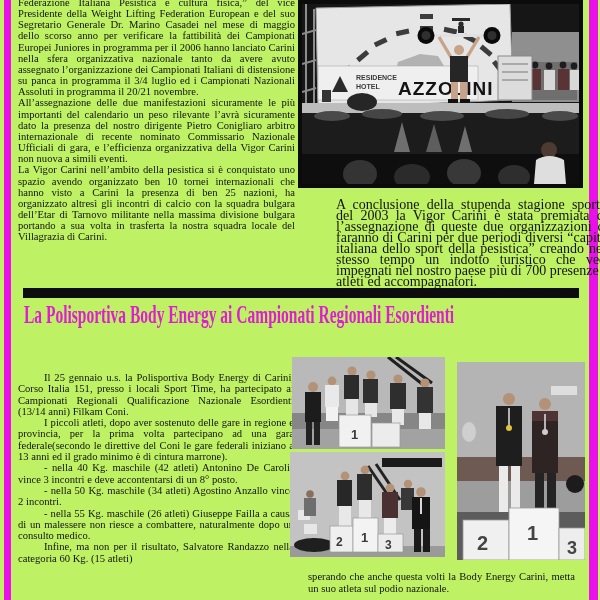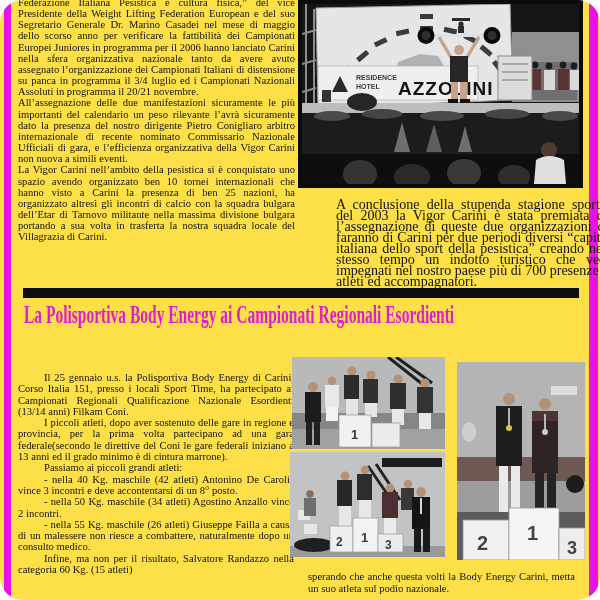--- a/index.html
+++ b/index.html
@@ -1,17 +1,17 @@
 <!DOCTYPE html>
 <html><head>
 <meta charset="utf-8">
 <style>
   html,body{margin:0;padding:0;background:#fff;}
-  .page{position:relative;width:600px;height:600px;background:#fde047;overflow:hidden;
-        font-family:"Liberation Serif", serif;color:#121212;border-radius:23px;}
+  .page{position:relative;width:600px;height:600px;background:#bef264;overflow:hidden;
+        font-family:"Liberation Serif", serif;color:#121212;}
   .vborder{position:absolute;top:0;height:600px;background:#ea10ea;}
   .vborder.left{left:4px;width:7px;}
   .vborder.right{left:589px;width:9px;}
 
   .article{position:absolute;text-align:justify;font-size:10.6px;line-height:11.15px;}
   .article p{margin:0;}
   .article-top{left:18px;top:-3px;width:277px;}
   .article-bottom{left:18px;top:372px;width:276px;line-height:11.3px;}
   .article-bottom p{text-indent:26px;}
 
@@ -171,21 +171,20 @@
     <p>A conclusione della stupenda stagione sportiva del 2003 la Vigor Carini è stata premiata con l’assegnazione di queste due organizzazioni che faranno di Carini per due periodi diversi “capitale italiana dello sport della pesistica” creando nello stesso tempo un indotto turistico che vedrà impegnati nel nostro paese più di 700 presenze tra atleti ed accompagnatori.</p>
   </div>
 
   <div class="divider-bar"></div>
 
   <h1 class="headline">La Polisportiva Body Energy ai Campionati Regionali Esordienti</h1>
 
   <div class="article article-bottom">
     <p>Il 25 gennaio u.s. la Polisportiva Body Energy di Carini, Corso Italia 151, presso i locali Sport Time, ha partecipato ai Campionati Regionali Qualificazione Nazionale Esordienti (13/14 anni) Filkam Coni.</p>
     <p>I piccoli atleti, dopo aver sostenuto delle gare in regione e provincia, per la prima volta partecipano ad una gara federale(secondo le direttive del Coni le gare federali iniziano a 13 anni ed il grado minimo è di cintura marrone).</p>
-    <p>Passiamo ai piccoli grandi atleti:</p>
     <p>- nella 40 Kg. maschile (42 atleti) Antonino De Carolis vince 3 incontri e deve accontentarsi di un 8° posto.</p>
     <p>- nella 50 Kg. maschile (34 atleti) Agostino Anzallo vince 2 incontri.</p>
     <p>- nella 55 Kg. maschile (26 atleti) Giuseppe Failla a causa di un malessere non riesce a combattere, naturalmente dopo un consulto medico.</p>
     <p>Infine, ma non per il risultato, Salvatore Randazzo nella categoria 60 Kg. (15 atleti)</p>
   </div>
 
   <div class="photo photo-a">
     <svg viewBox="0 0 153 92" preserveAspectRatio="none">
       <rect x="0" y="0" width="153" height="92" fill="#b9b9b9"></rect>
       <rect x="0" y="56" width="153" height="16" fill="#868686"></rect>

